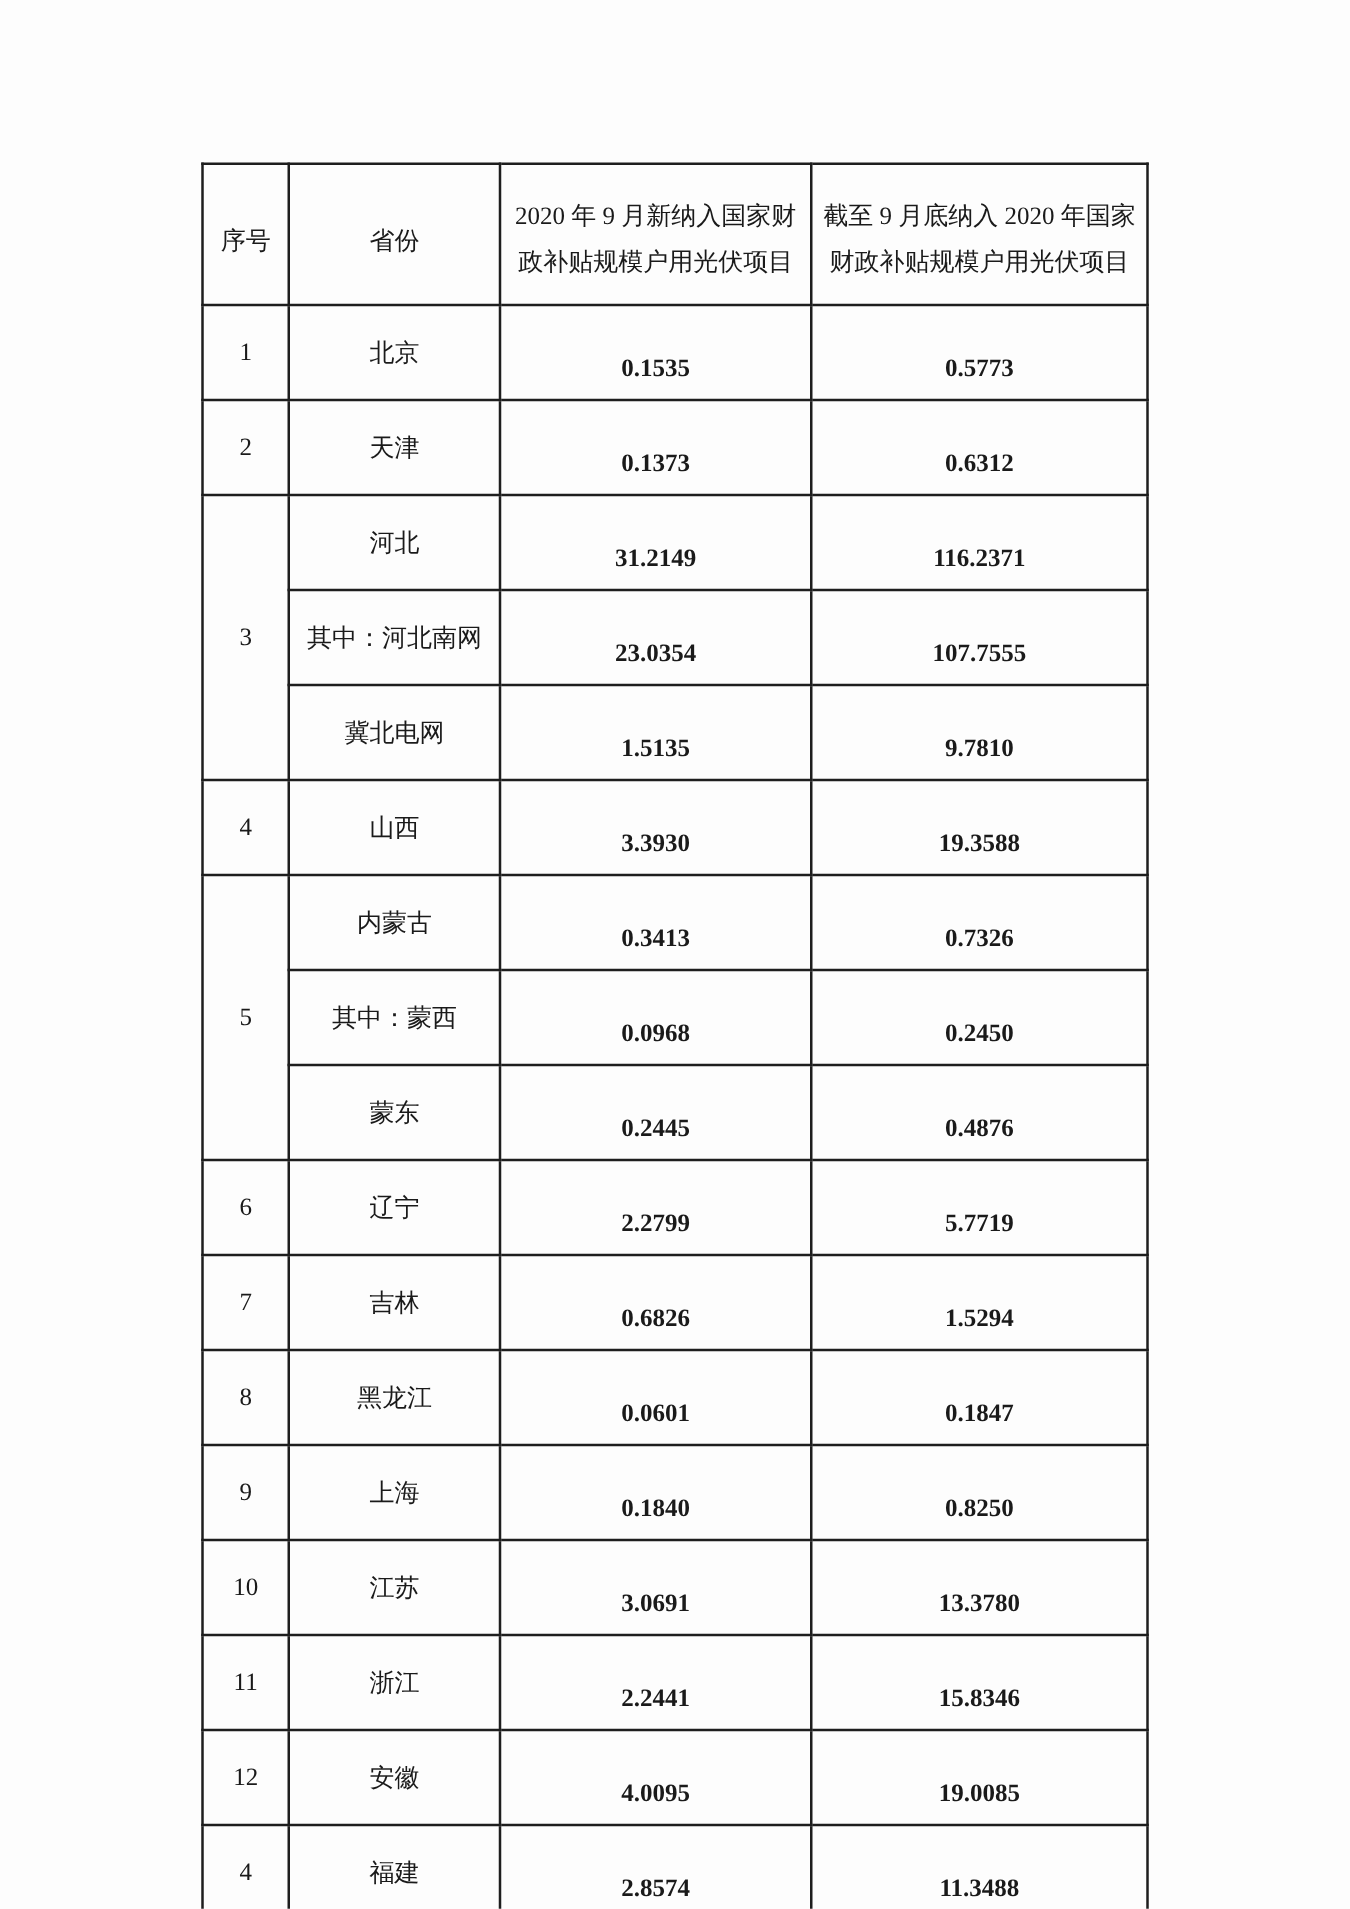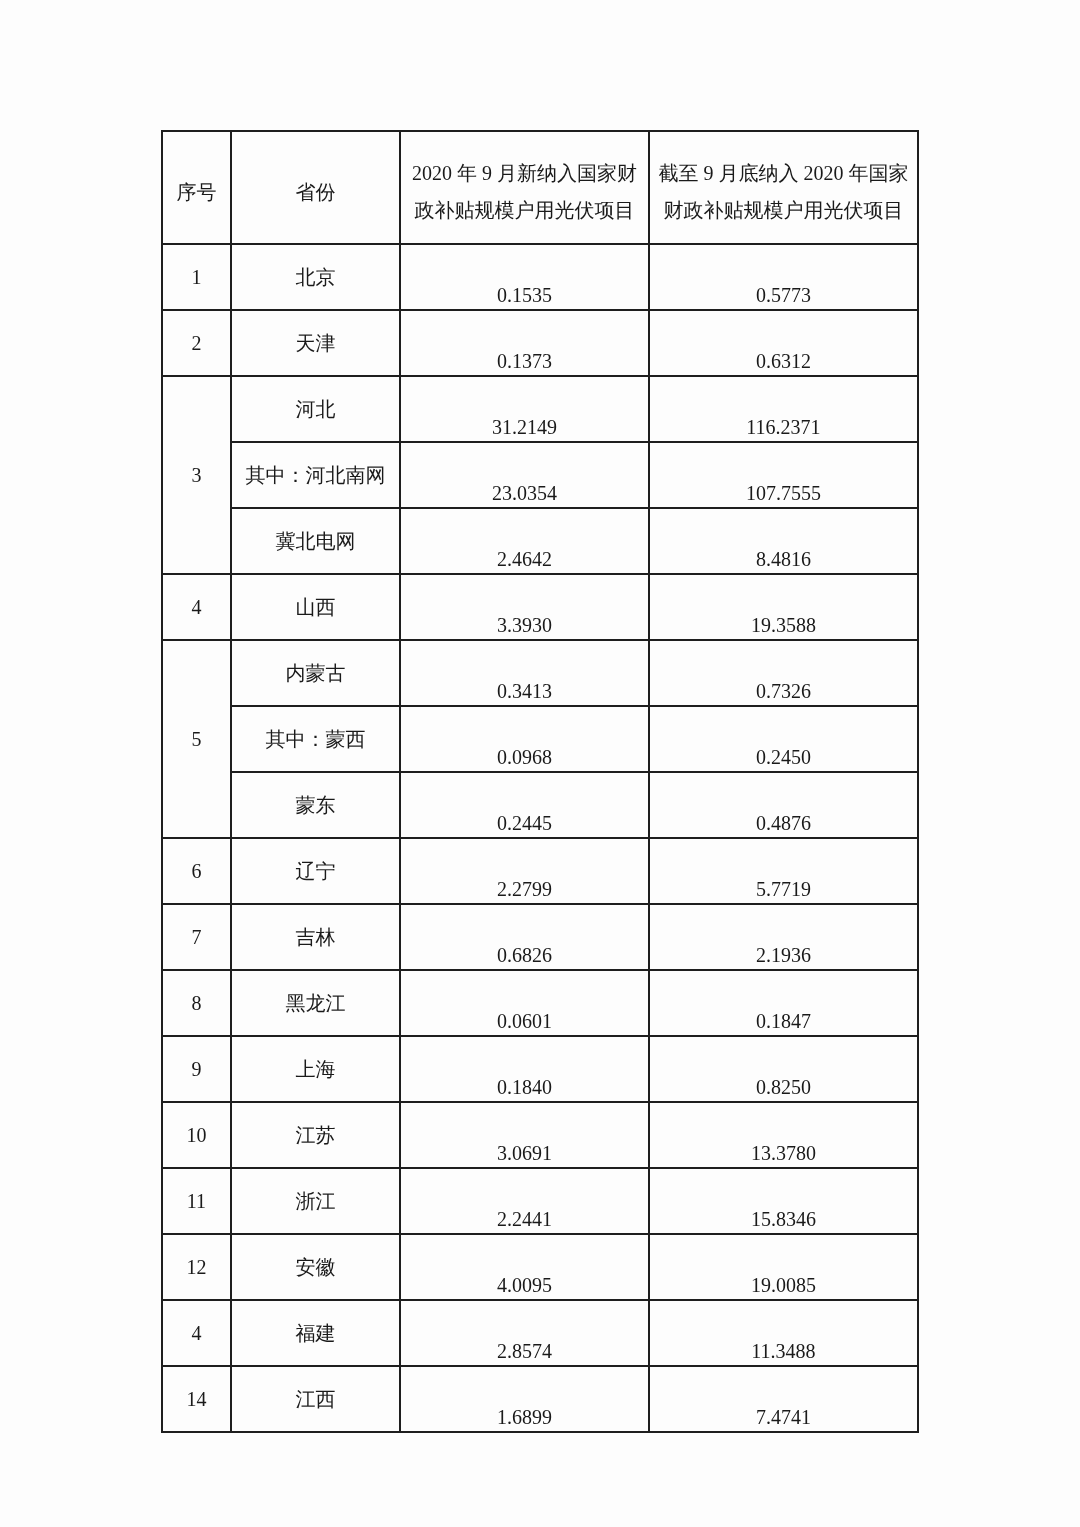--- a/index.html
+++ b/index.html
@@ -46,21 +46,22 @@
   }
   .body-row .cell {
     height: 61px;
   }
   .no-cell, .prov-cell {
     vertical-align: middle;
     padding-top: 2px;
   }
   .val-cell {
     vertical-align: bottom;
-    padding-bottom: 2px;
+    padding-bottom: 12px;
+    font-weight: bold;
   }
 </style>
 </head>
 <body>
 
 <table class="doc-table">
   <colgroup>
     <col class="c-no">
       <col class="c-prov">
       <col class="c-v1">
@@ -99,22 +100,22 @@
         <td class="cell val-cell">31.2149</td>
         <td class="cell val-cell">116.2371</td>
       </tr>
       <tr class="body-row">
         <td class="cell prov-cell">其中：河北南网</td>
         <td class="cell val-cell">23.0354</td>
         <td class="cell val-cell">107.7555</td>
       </tr>
       <tr class="body-row">
         <td class="cell prov-cell">冀北电网</td>
-        <td class="cell val-cell">2.4642</td>
-        <td class="cell val-cell">8.4816</td>
+        <td class="cell val-cell">1.5135</td>
+        <td class="cell val-cell">9.7810</td>
       </tr>
       <tr class="body-row">
         <td class="cell no-cell" rowspan="1">4</td>
         <td class="cell prov-cell">山西</td>
         <td class="cell val-cell">3.3930</td>
         <td class="cell val-cell">19.3588</td>
       </tr>
       <tr class="body-row">
         <td class="cell no-cell" rowspan="3">5</td>
         <td class="cell prov-cell">内蒙古</td>
@@ -134,21 +135,21 @@
       <tr class="body-row">
         <td class="cell no-cell" rowspan="1">6</td>
         <td class="cell prov-cell">辽宁</td>
         <td class="cell val-cell">2.2799</td>
         <td class="cell val-cell">5.7719</td>
       </tr>
       <tr class="body-row">
         <td class="cell no-cell" rowspan="1">7</td>
         <td class="cell prov-cell">吉林</td>
         <td class="cell val-cell">0.6826</td>
-        <td class="cell val-cell">2.1936</td>
+        <td class="cell val-cell">1.5294</td>
       </tr>
       <tr class="body-row">
         <td class="cell no-cell" rowspan="1">8</td>
         <td class="cell prov-cell">黑龙江</td>
         <td class="cell val-cell">0.0601</td>
         <td class="cell val-cell">0.1847</td>
       </tr>
       <tr class="body-row">
         <td class="cell no-cell" rowspan="1">9</td>
         <td class="cell prov-cell">上海</td>

